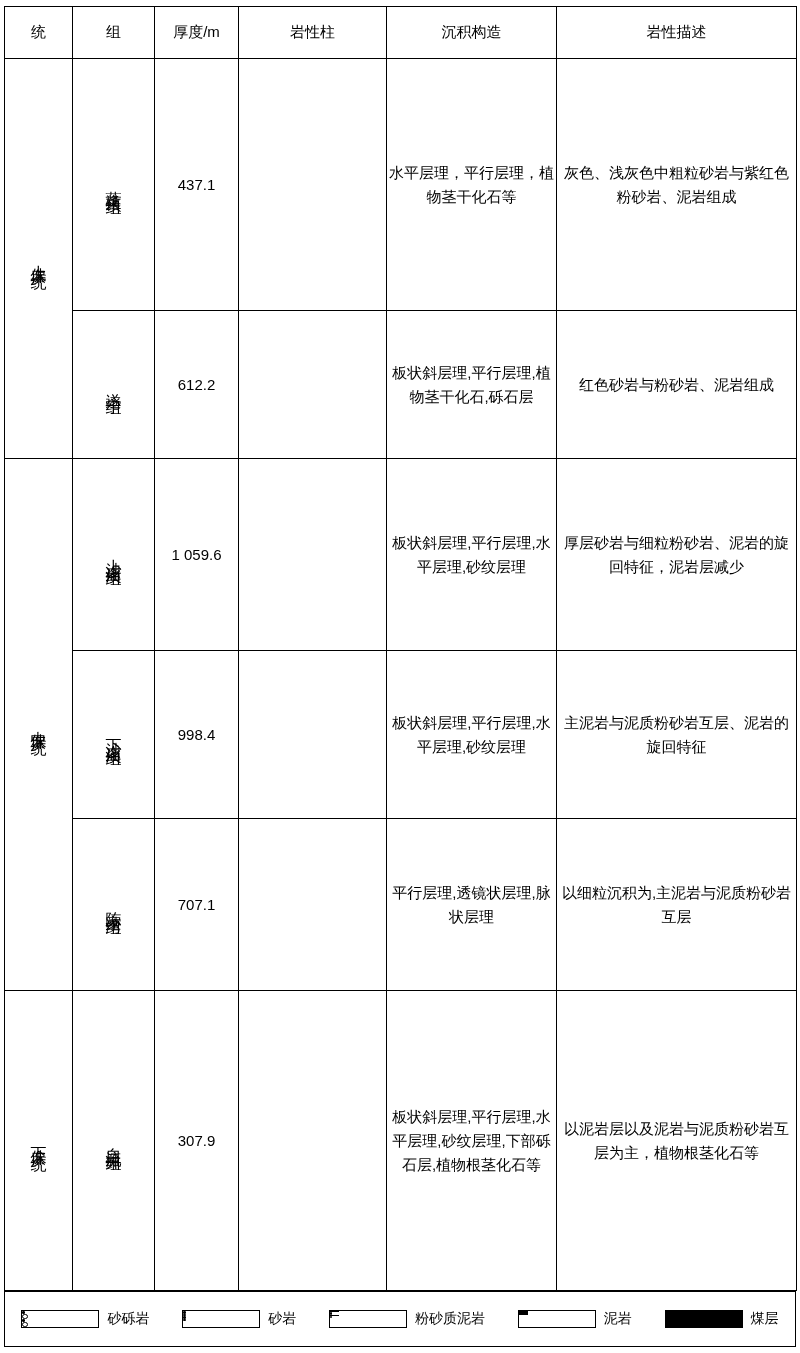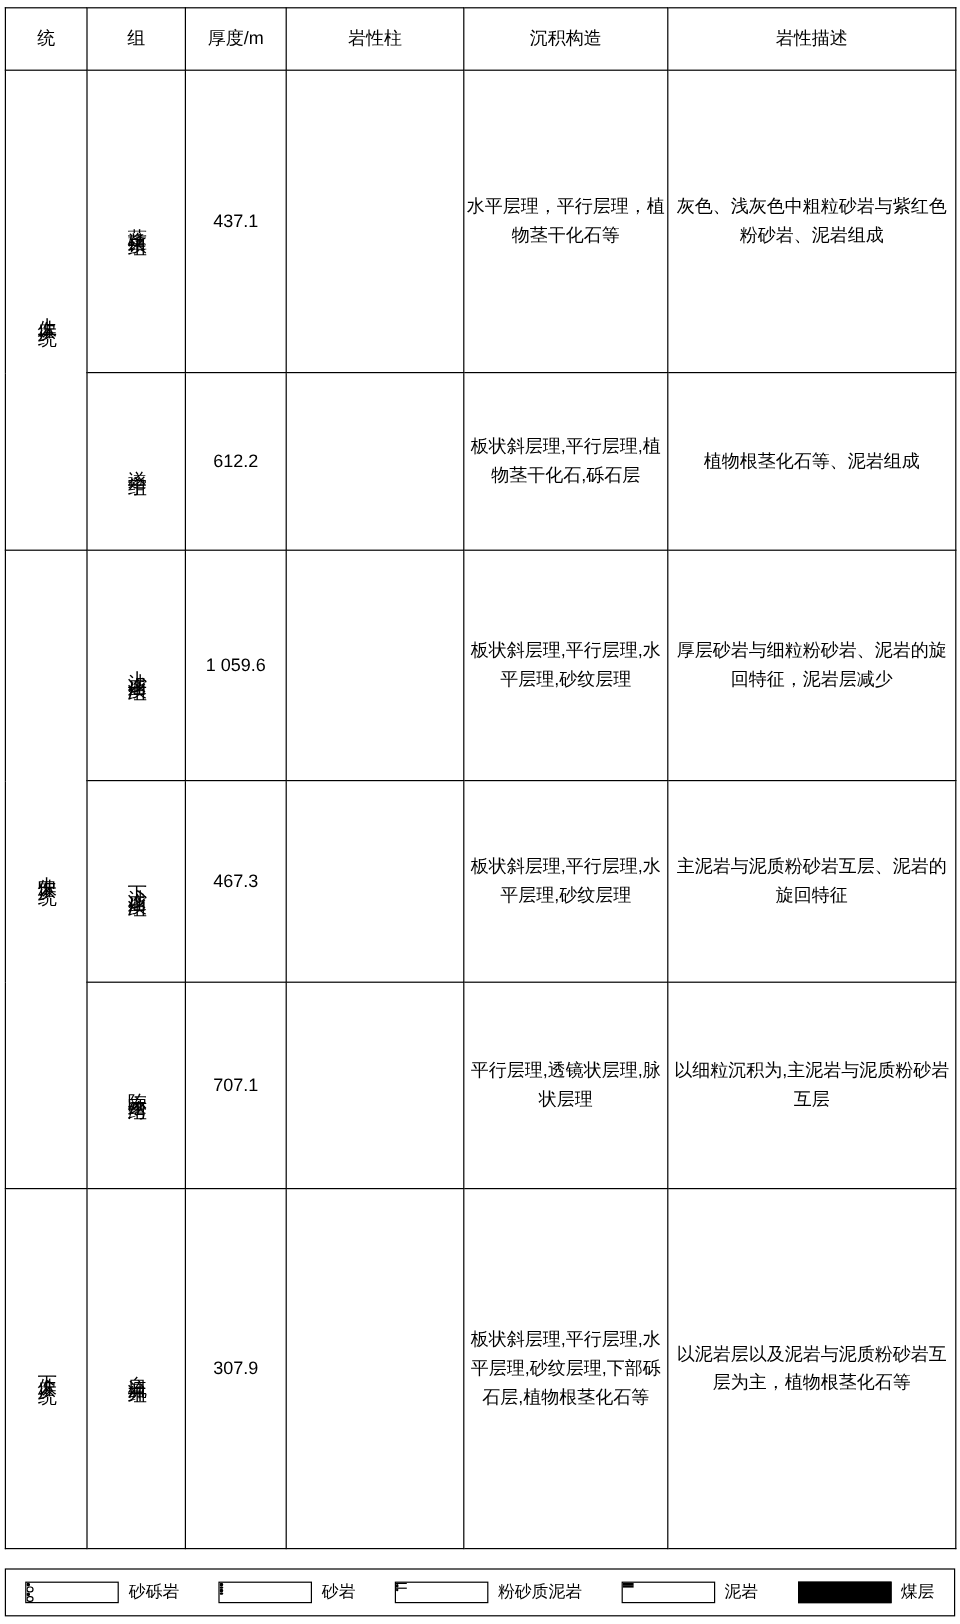--- a/index.html
+++ b/index.html
@@ -90,21 +90,21 @@
   .pat-silt i.dot { width: 2.4px; height: 2.4px; border-radius: 50%; background: #000; }
   
   .pat-mud i { width: 9px; height: 1.2px; background: #000; display: block; }
 
   
   .legend {
     position: absolute;
     left: 4px;
     bottom: 6px;
     width: 792px;
-    height: 40px;
+    height: 56px;
     border: 1px solid #000;
     display: flex;
     background: #fff;
   }
   .legend-item {
     display: flex;
     align-items: center;
     padding: 0 4px;
     flex: 1 1 auto;
     justify-content: center;
@@ -170,21 +170,21 @@
           <span class="vert">遂宁组</span>
         </td>
         <td class="thick-val">612.2</td>
         <td>
           <div class="colwrap">
               <span class="axis left"></span>
               <span class="axis right"></span>
             </div>
         </td>
         <td class="cell-text">板状斜层理,平行层理,植物茎干化石,砾石层</td>
-        <td class="cell-text">植物根茎化石等、泥岩组成</td>
+        <td class="cell-text">红色砂岩与粉砂岩、泥岩组成</td>
       </tr>
 
       <tr style="height:192px;margin-left:28px;">
         <td rowspan="3">
           <span class="vert">中侏罗统</span>
         </td>
         <td>
           <span class="vert">上沙庙溪组</span>
         </td>
         <td class="thick-val">1 059.6</td>
@@ -195,21 +195,21 @@
             </div>
         </td>
         <td class="cell-text">板状斜层理,平行层理,水平层理,砂纹层理</td>
         <td class="cell-text">厚层砂岩与细粒粉砂岩、泥岩的旋回特征，泥岩层减少</td>
       </tr>
 
       <tr style="height:168px;">
         <td>
           <span class="vert">下沙庙溪组</span>
         </td>
-        <td class="thick-val">467.3</td>
+        <td class="thick-val">998.4</td>
         <td>
           <div class="colwrap">
               <span class="axis left"></span>
               <span class="axis right"></span>
             </div>
         </td>
         <td class="cell-text">板状斜层理,平行层理,水平层理,砂纹层理</td>
         <td class="cell-text">主泥岩与泥质粉砂岩互层、泥岩的旋回特征</td>
       </tr>
 

